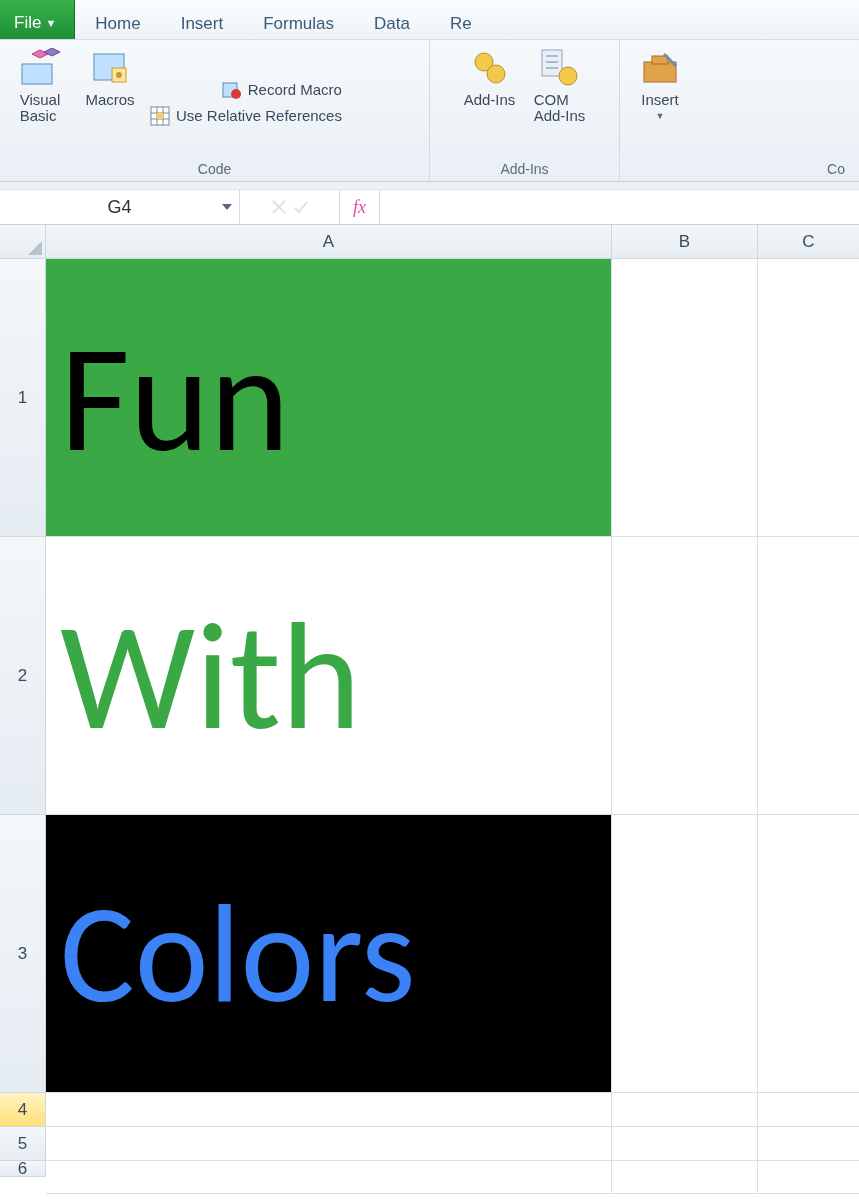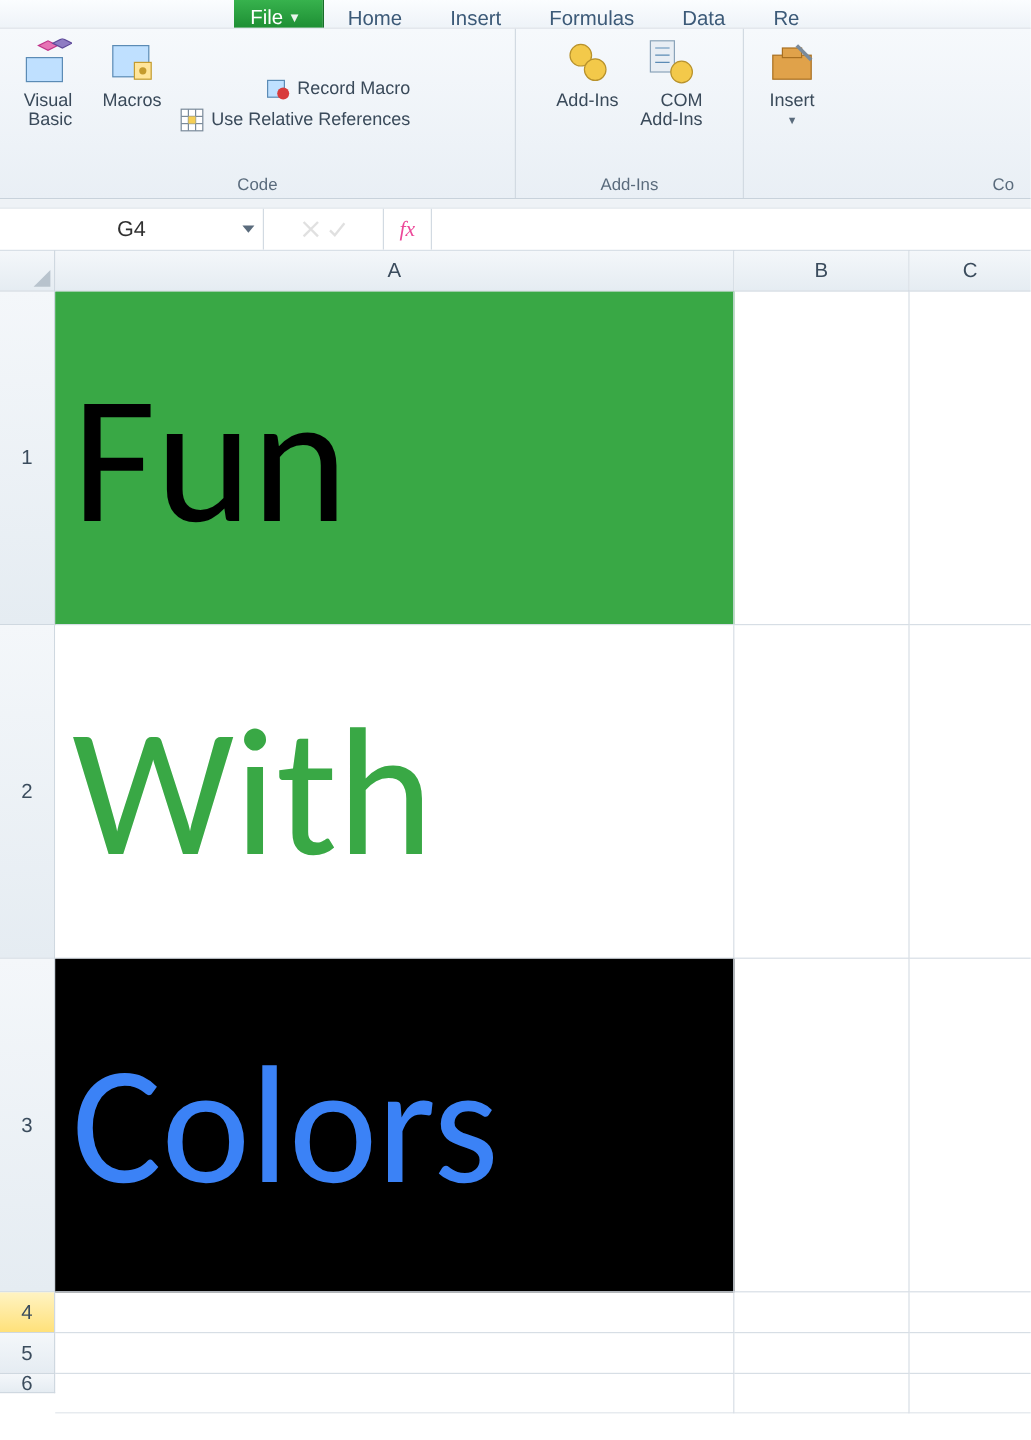--- a/index.html
+++ b/index.html
@@ -10,24 +10,23 @@
     color: #444;
     background: #fff;
     width: 859px;
     overflow: hidden;
   }
 
   
   .tabstrip {
     display: flex;
     align-items: stretch;
-    height: 24px;
+    height: 40px;
     background: linear-gradient(#fbfdff, #eef3f8);
     border-bottom: 1px solid #d6dde4;
-    justify-content: center;
   }
   .file-tab {
     background: linear-gradient(#37b24d, #1e8f34);
     color: #fff;
     font-size: 17px;
     padding: 6px 18px 0 14px;
     display: flex;
     align-items: center;
     gap: 4px;
     border-right: 1px solid #176e28;
@@ -67,21 +66,21 @@
     display: flex;
     flex-direction: column;
     align-items: center;
     justify-content: flex-start;
     gap: 4px;
     min-width: 60px;
     padding: 2px 4px;
     font-size: 15px;
     color: #3a4a5a;
     line-height: 1.05;
-    text-align: right;
+    text-align: left;
   }
   .bigbtn svg { width: 40px; height: 40px; }
   .smallrow {
     display: flex;
     align-items: center;
     gap: 6px;
     font-size: 15px;
     color: #3a4a5a;
     padding: 2px 0;
     justify-content: flex-end;
@@ -92,21 +91,21 @@
   
   .fbar-wrap { border-bottom: 1px solid #c8d2db; }
   .row1 { height: 8px; background: #eef2f6; border-bottom: 1px solid #dfe5ea; }
   .fbar {
     display: flex;
     align-items: stretch;
     height: 34px;
     background: #fff;
   }
   .namebox {
-    width: 220px;
+    width: 240px;
     border-right: 1px solid #d2dae2;
     display: flex;
     align-items: center;
     justify-content: center;
     font-size: 18px;
     color: #303030;
     position: relative;
   }
   .name-dd {
     position: absolute; right: 6px; top: 50%; transform: translateY(-50%);

